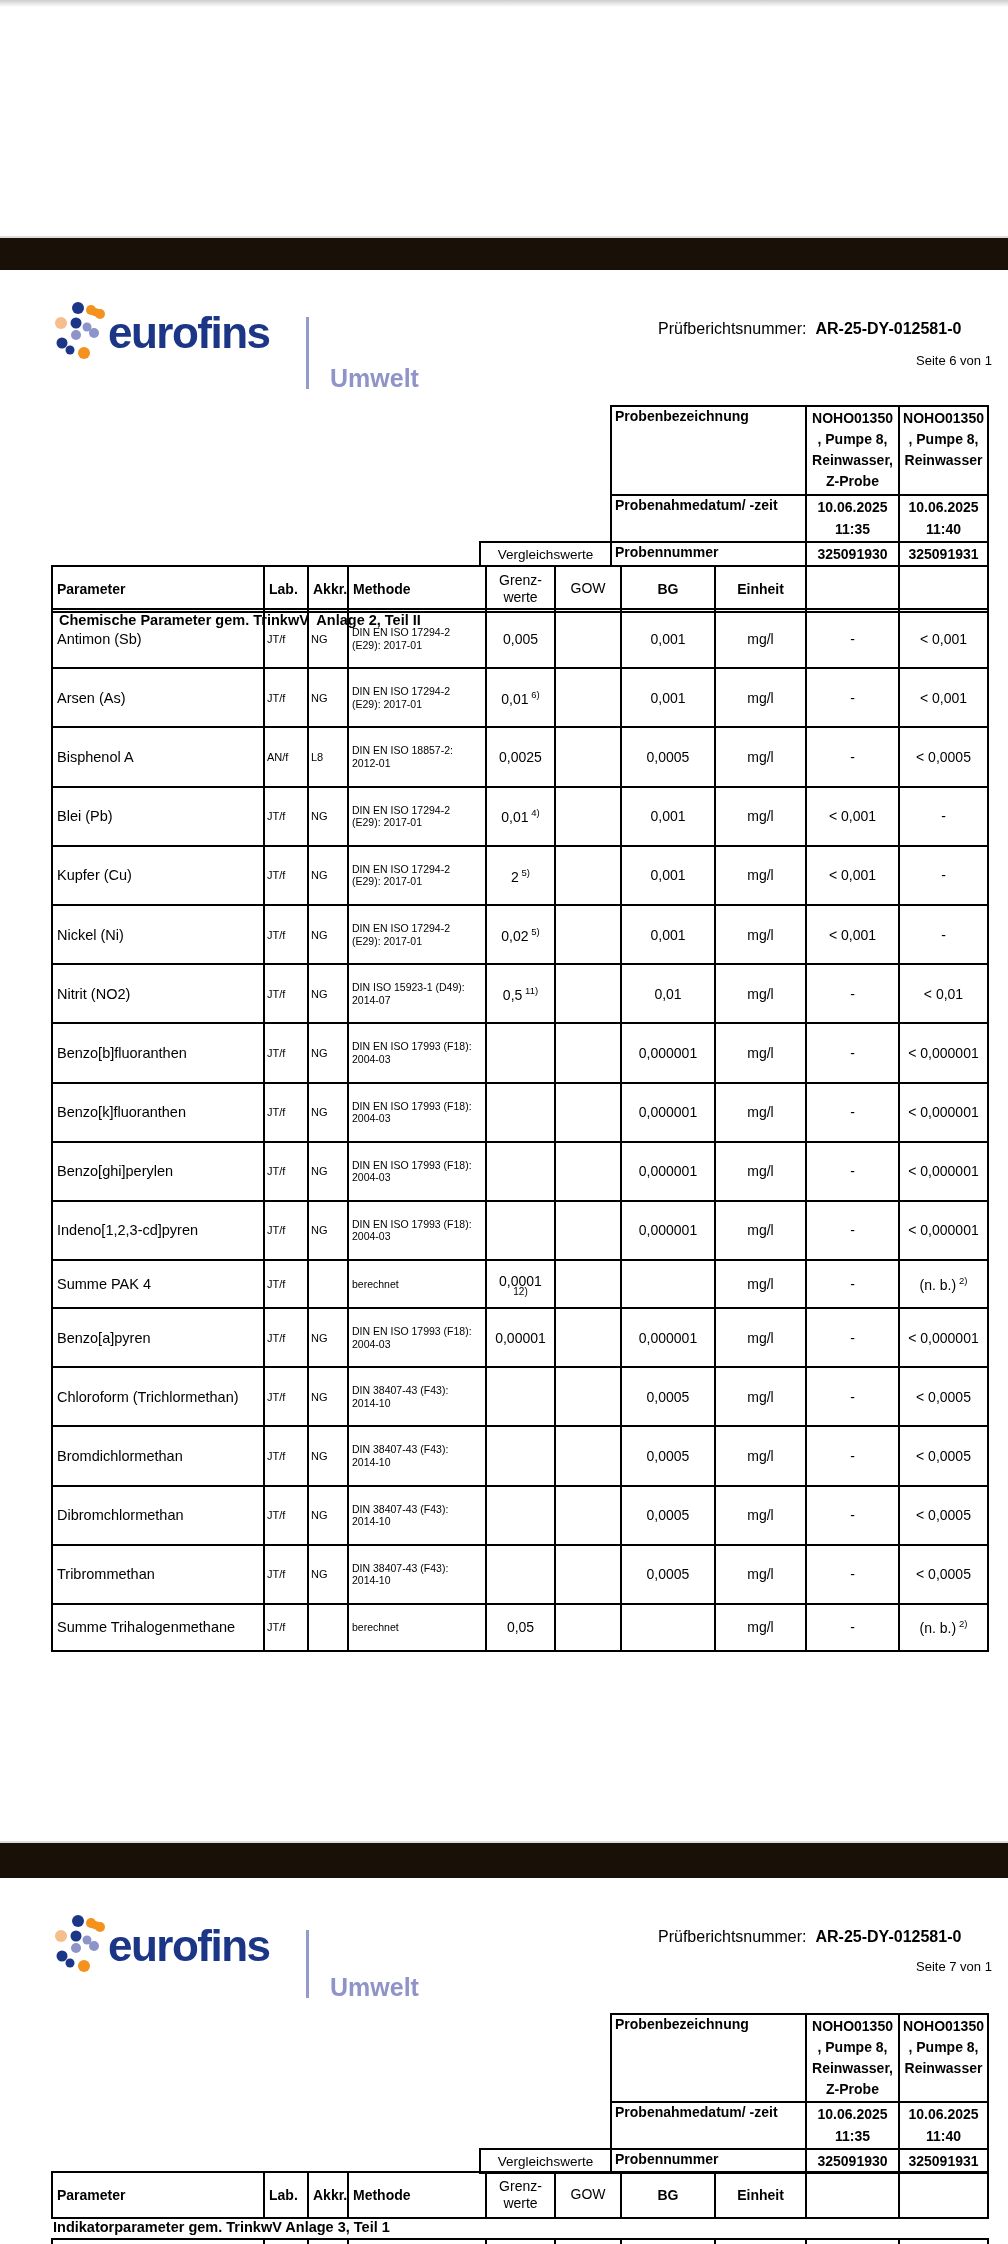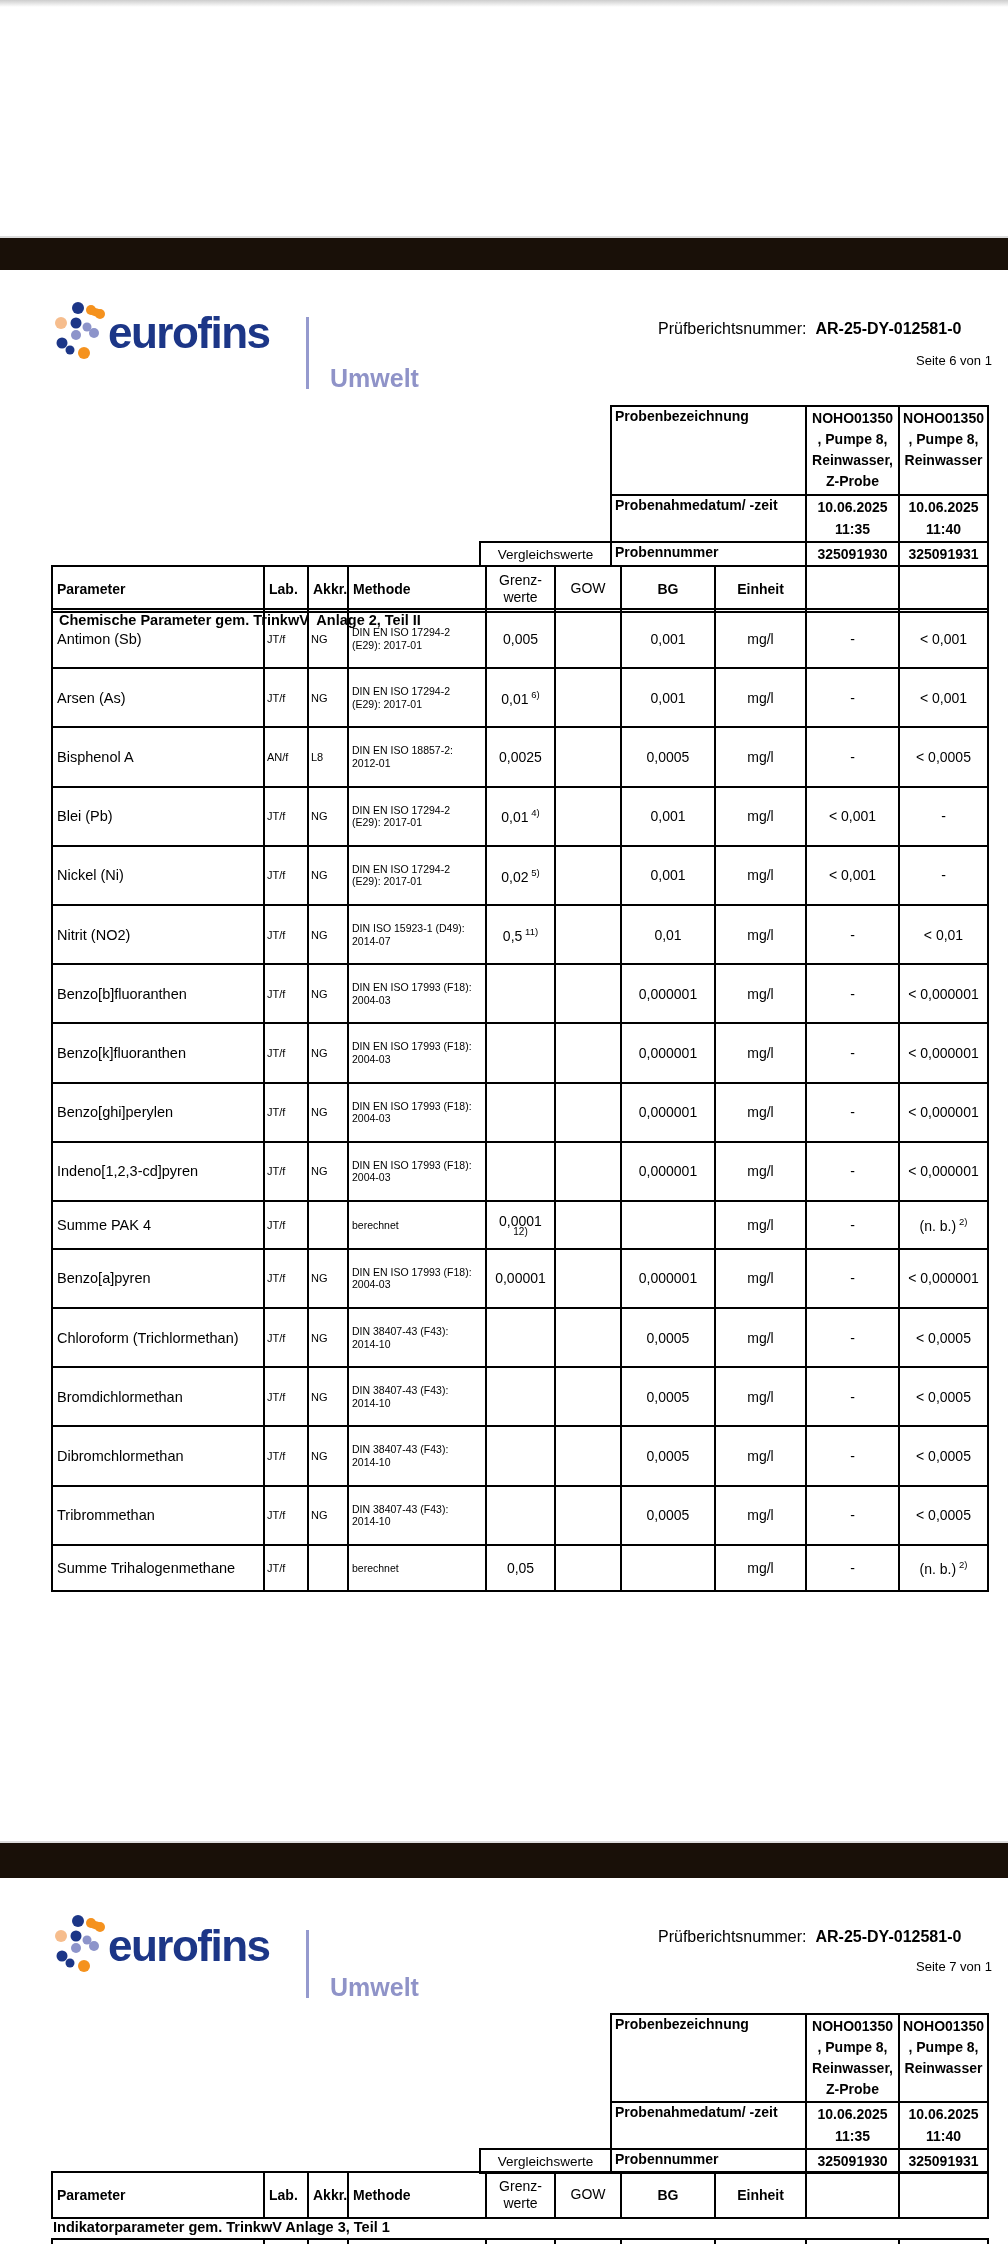--- a/index.html
+++ b/index.html
@@ -213,20 +213,33 @@
           <td class="c-meth">DIN EN ISO 17294-2
 (E29): 2017-01</td>
           <td class="c-center">0,01 <sup>4)</sup></td>
           <td class="c-center"></td>
           <td class="c-center">0,001</td>
           <td class="c-center">mg/l</td>
           <td class="c-center">&lt; 0,001</td>
           <td class="c-center">-</td>
         </tr>
         <tr style="height: 34px;">
+          <td class="c-param">Kupfer (Cu)</td>
+          <td class="c-small">JT/f</td>
+          <td class="c-small">NG</td>
+          <td class="c-meth">DIN EN ISO 17294-2
+(E29): 2017-01</td>
+          <td class="c-center">2 <sup>5)</sup></td>
+          <td class="c-center"></td>
+          <td class="c-center">0,001</td>
+          <td class="c-center">mg/l</td>
+          <td class="c-center">&lt; 0,001</td>
+          <td class="c-center">-</td>
+        </tr>
+        <tr style="height: 34px;">
           <td class="c-param">Nickel (Ni)</td>
           <td class="c-small">JT/f</td>
           <td class="c-small">NG</td>
           <td class="c-meth">DIN EN ISO 17294-2
 (E29): 2017-01</td>
           <td class="c-center">0,02 <sup>5)</sup></td>
           <td class="c-center"></td>
           <td class="c-center">0,001</td>
           <td class="c-center">mg/l</td>
           <td class="c-center">&lt; 0,001</td>

